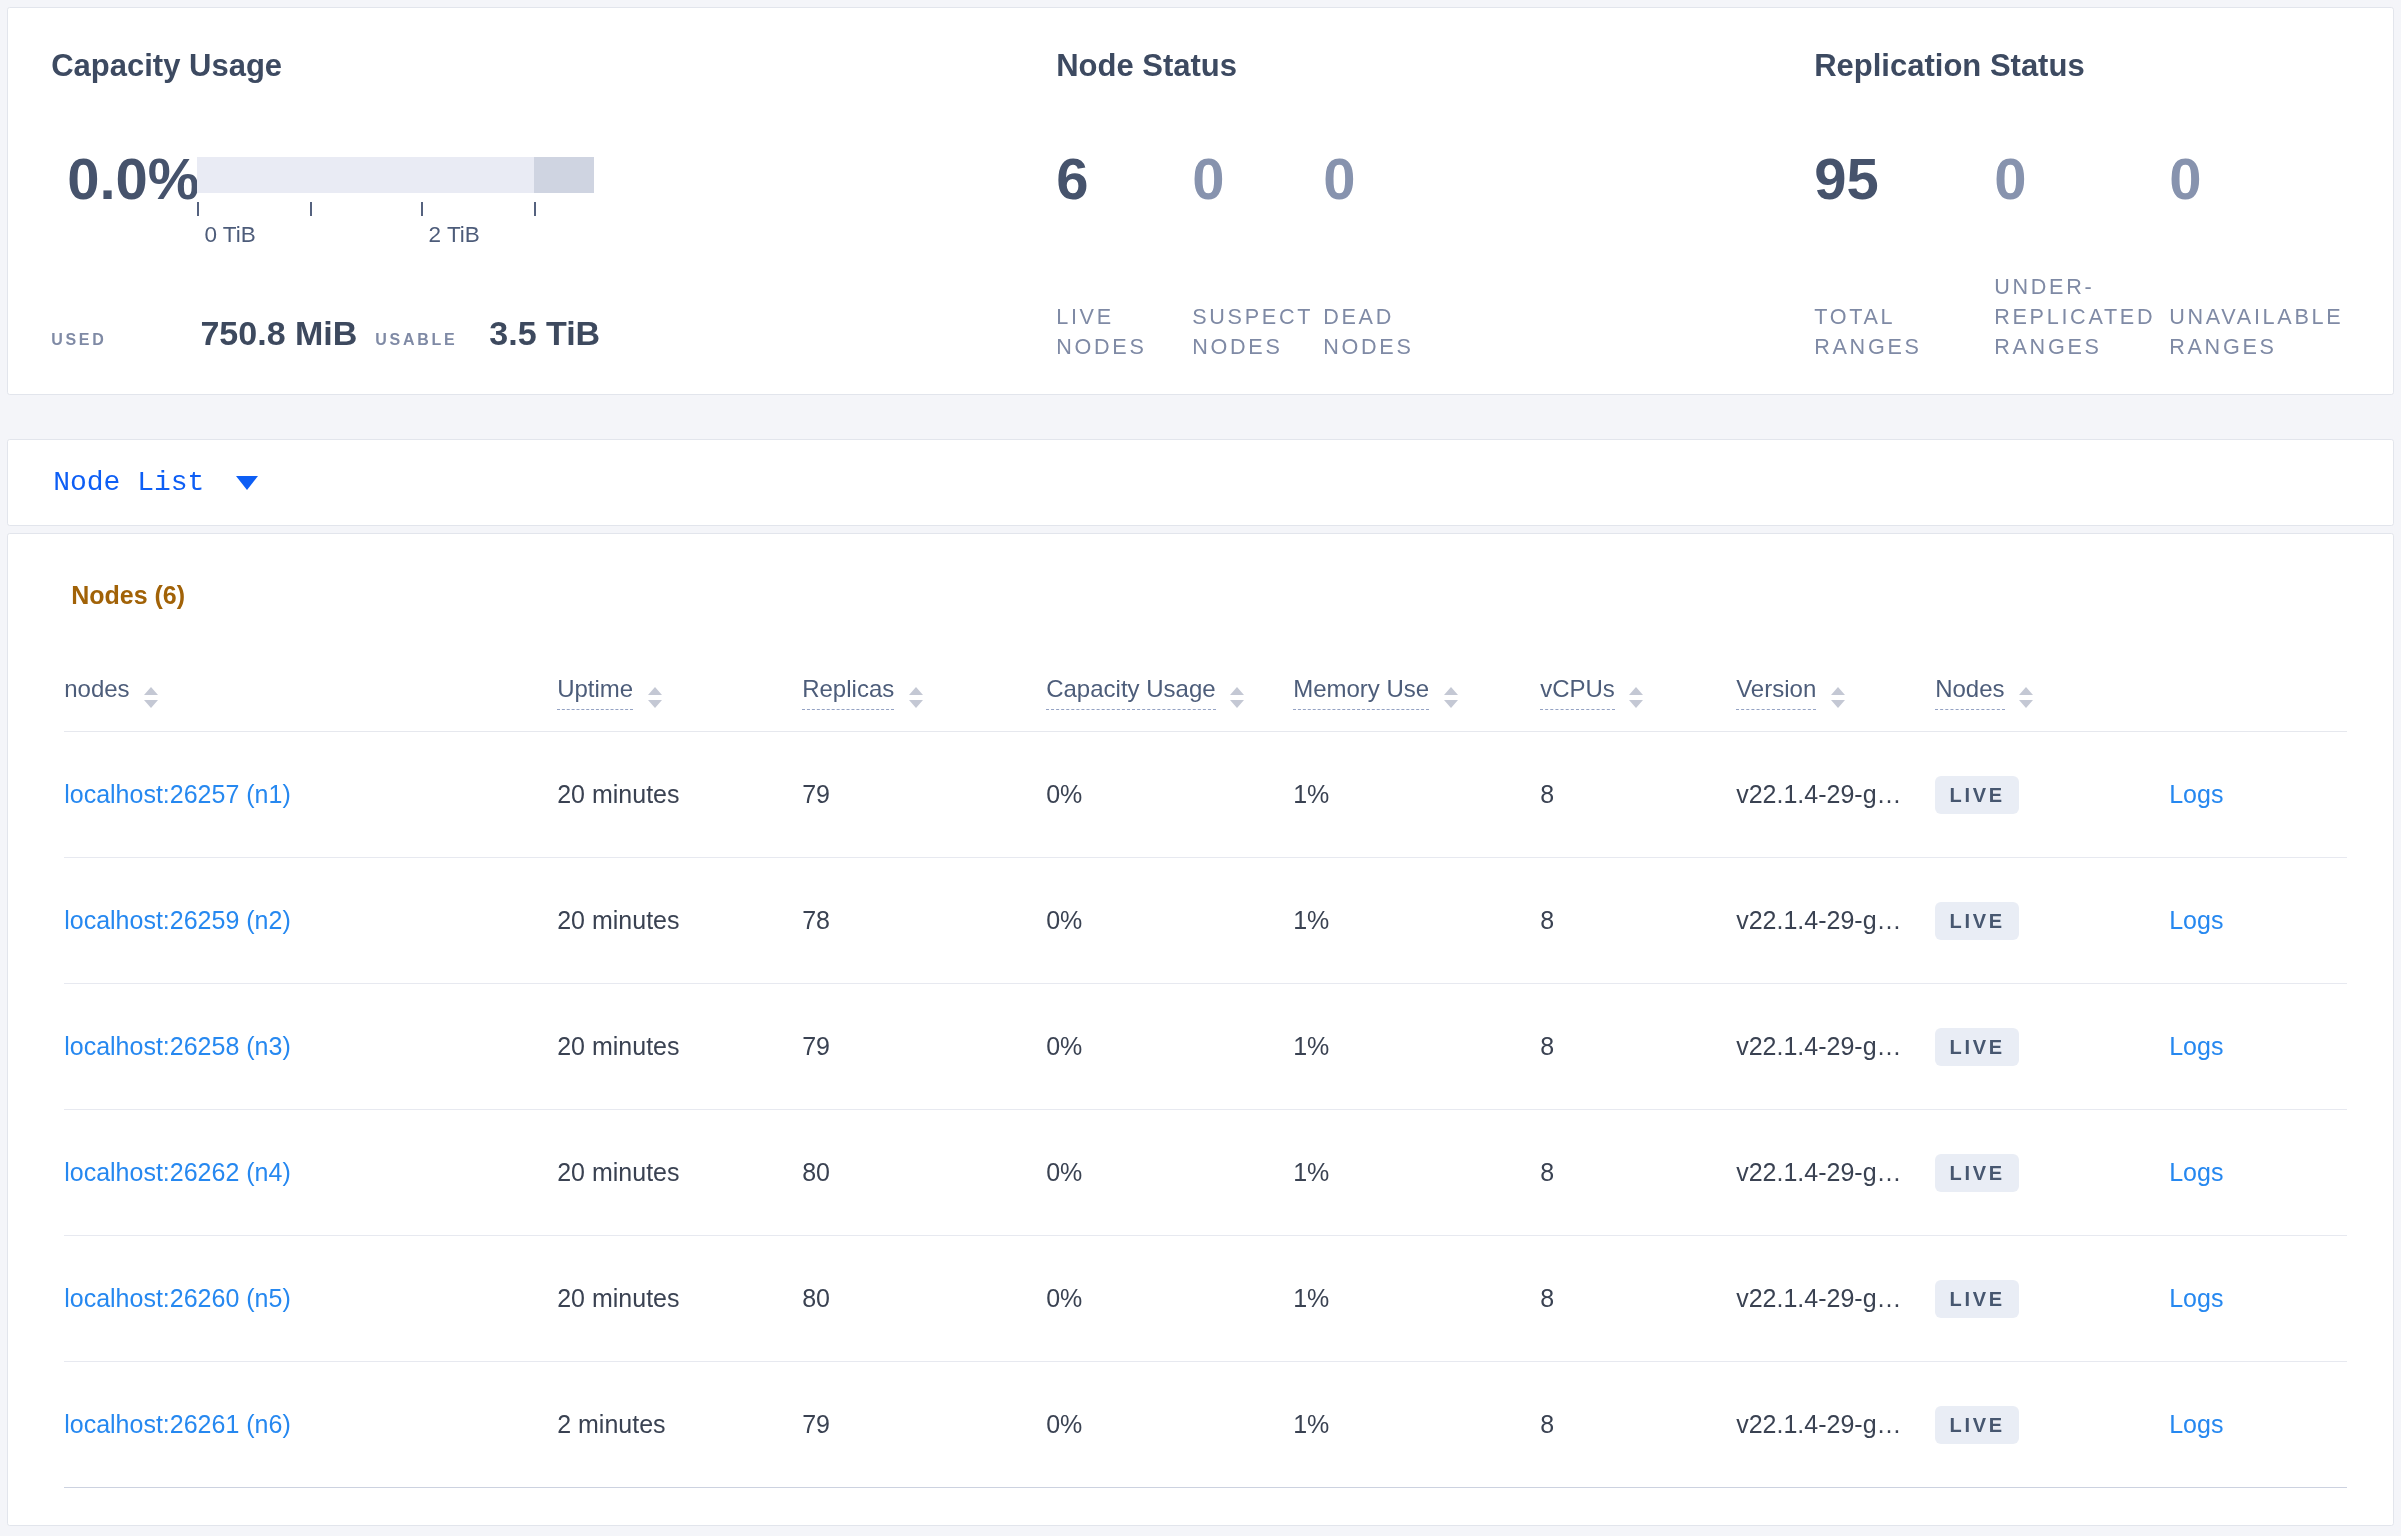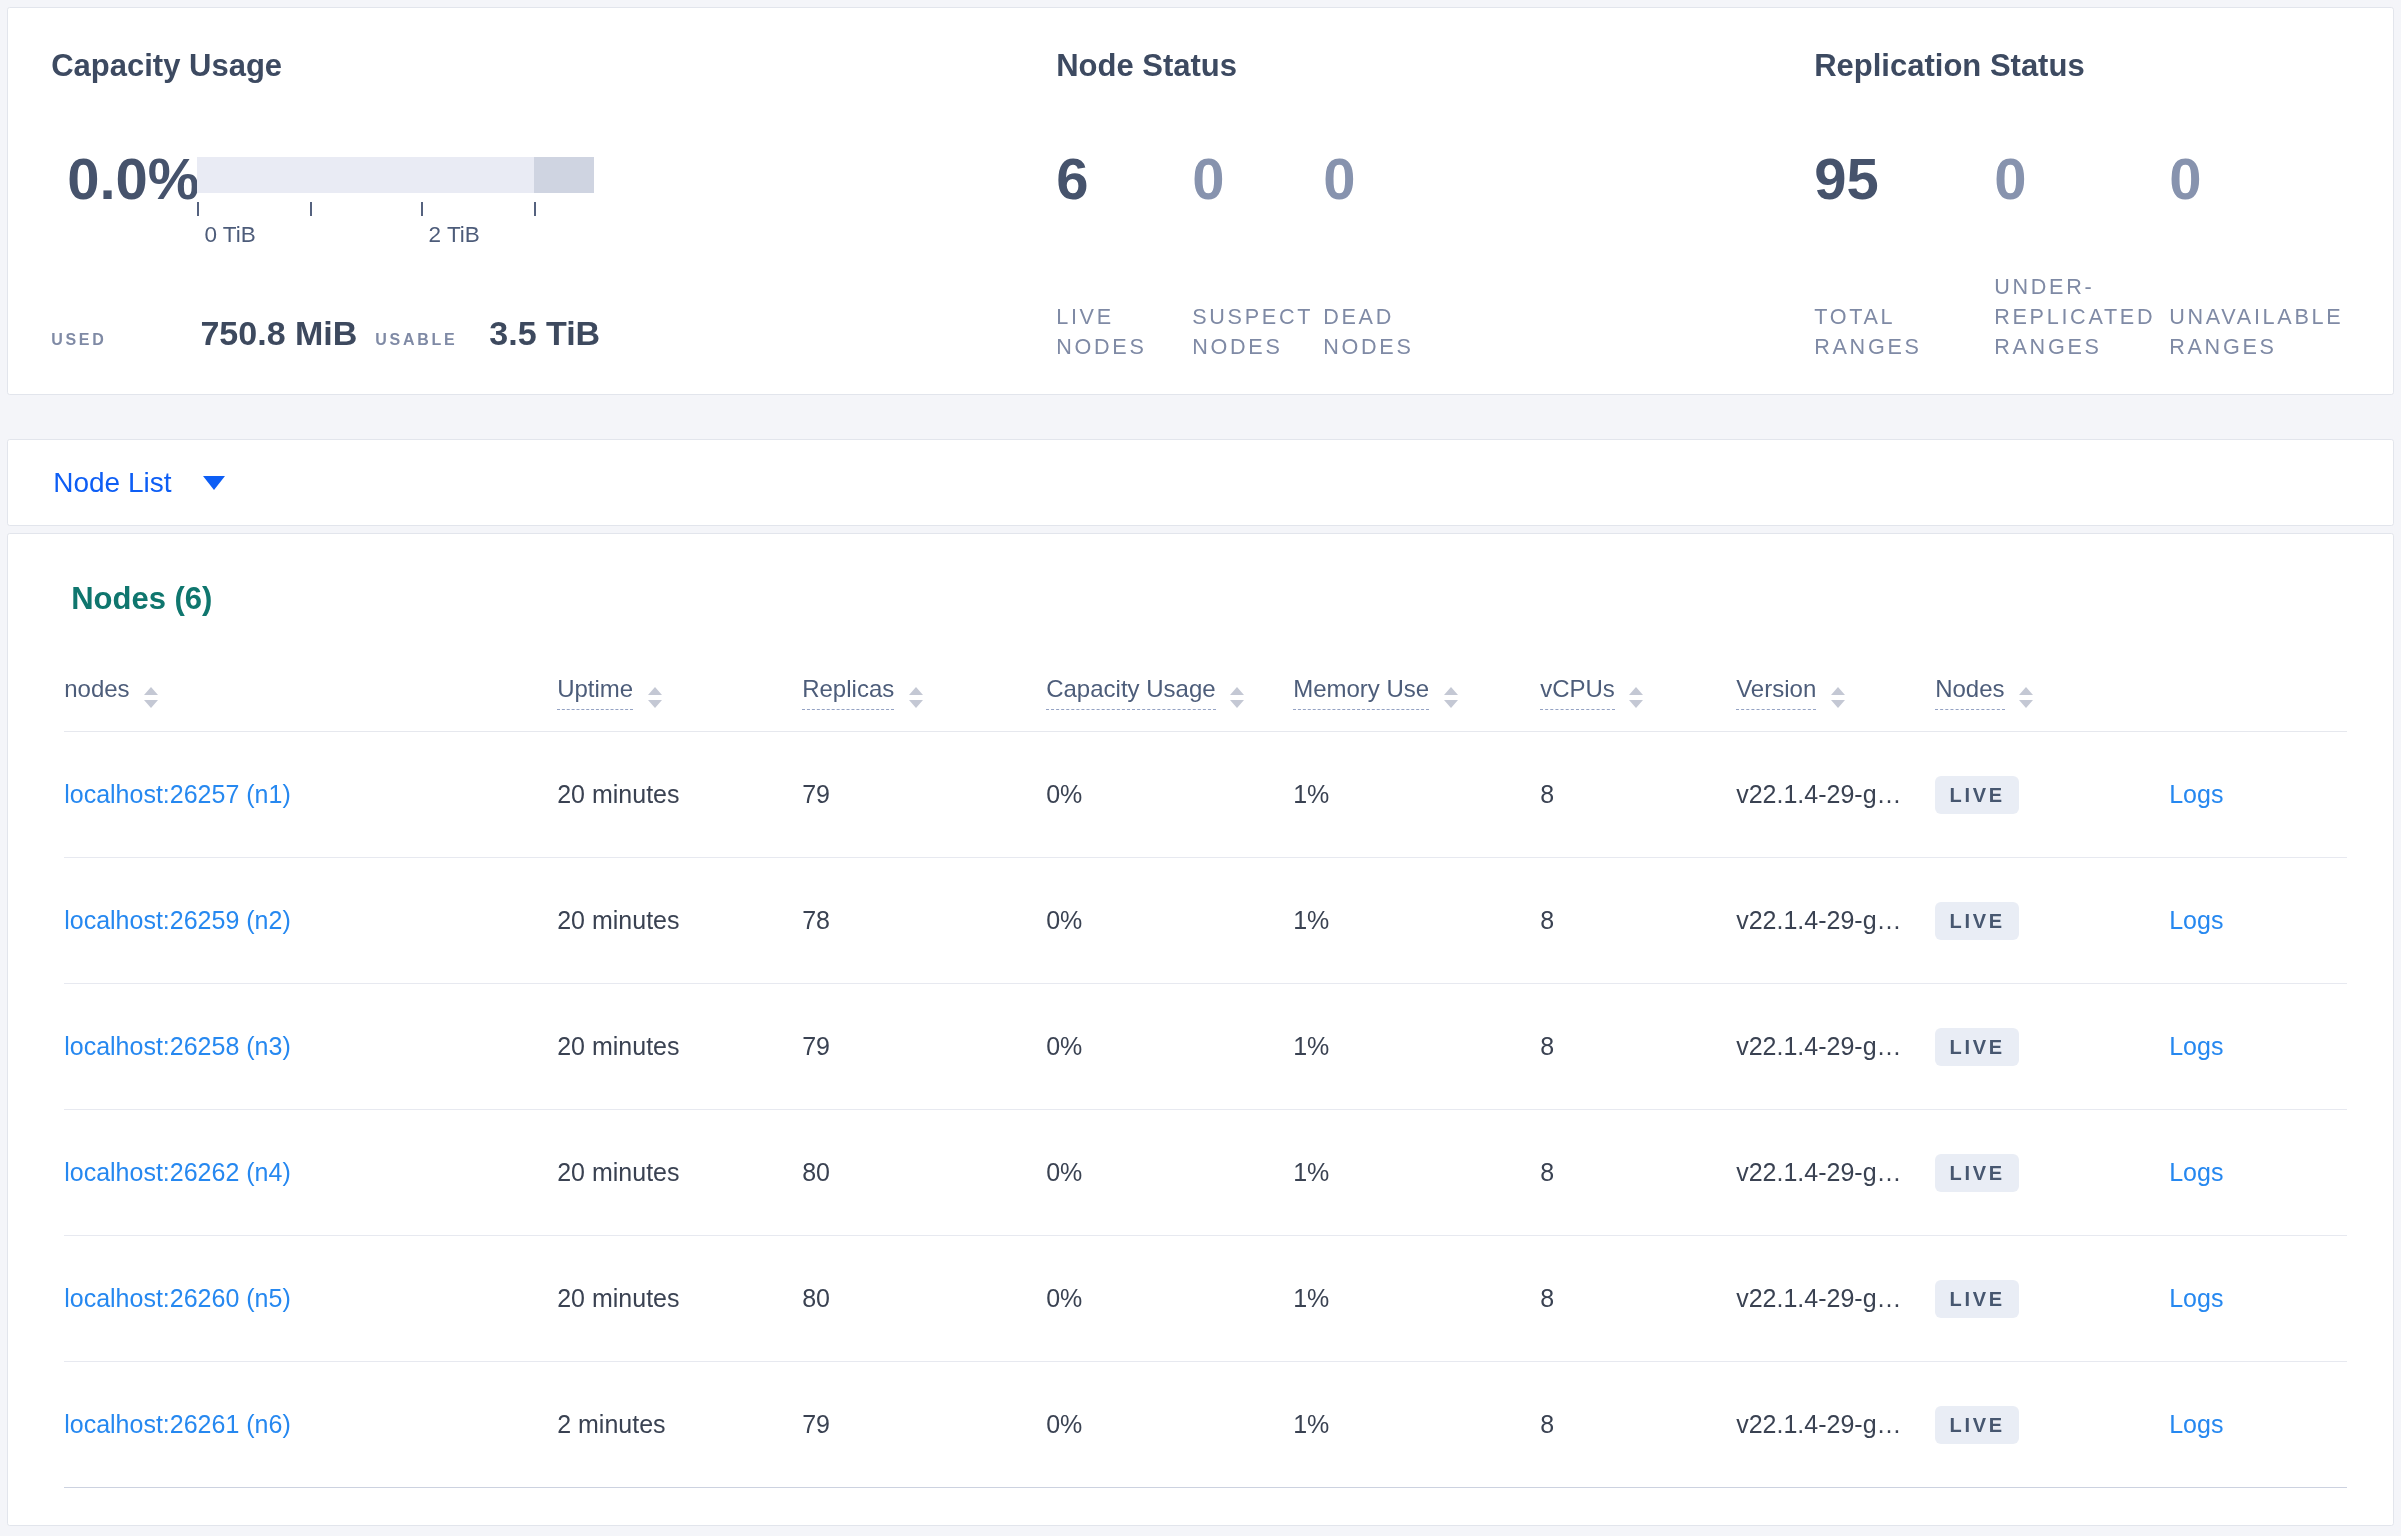--- a/index.html
+++ b/index.html
@@ -40,26 +40,26 @@
   .stat-value { position:absolute; top:142px; left:0; font-size:58px; font-weight:600; line-height:1; color:#46536c; }
   .stat-value.muted { color:#8793ae; }
   .stat-label { position:absolute; bottom:32px; left:0; font-size:21.6px; letter-spacing:2.7px; line-height:30px; color:#7f8aa5; }
 
   .ns-0 { left:0; width:126px; } .ns-1 { left:136px; width:126px; } .ns-2 { left:267px; width:126px; }
   .rs-0 { left:0; width:135px; } .rs-1 { left:180px; width:180px; } .rs-2 { left:355px; width:180px; }
 
   
   .nodelist-bar { top:439px; height:87px; }
   .nodelist-inner { position:absolute; left:45px; top:0; bottom:0; display:flex; align-items:center; gap:32px; }
-  .nodelist-label { font-size:28px; font-weight:500; color:#0d5ef5; }
+  .nodelist-label { font-size:28px; font-weight:500; color:#0d5ef5;font-family:Liberation Mono, monospace; }
   .caret-down { width:0; height:0; border-left:11.7px solid transparent; border-right:11.7px solid transparent; border-top:14.4px solid #0d5ef5; }
 
   
   .nodes-card { top:533px; height:993px; }
-  .nodes-title { position:absolute; top:47px; left:63px; font-size:31px; font-weight:700; color:#0f766e; }
+  .nodes-title { position:absolute; top:47px; left:63px; font-size:25px; font-weight:700; color:#a16207; }
   .ntable { position:absolute; left:56px; right:46px; top:132px; }
   .trow { display:grid; grid-template-columns:493px 245px 244px 247px 247px 196px 199px 234px 1fr; align-items:center; }
   .thead { height:66px; align-items:start; padding-top:9px; border-bottom:0.9px solid #e6e8ee; }
   .th { font-size:24px; color:#4d5d7a; white-space:nowrap; }
   .th .th-label { display:inline-block; padding-bottom:6.3px; }
   .th.sortable .th-label { border-bottom:1.8px dashed #95a3c4; }
   .sort-icon { display:inline-flex; flex-direction:column; gap:4.5px; margin-left:14.4px; vertical-align:1.8px; }
   .sort-icon .up { width:0; height:0; border-left:7.2px solid transparent; border-right:7.2px solid transparent; border-bottom:8px solid #c4c8d4; }
   .sort-icon .down { width:0; height:0; border-left:7.2px solid transparent; border-right:7.2px solid transparent; border-top:8px solid #c4c8d4; }
   .tr { height:126px; border-bottom:0.9px solid #e7e9f0; font-size:25px; color:#3a4252; }

